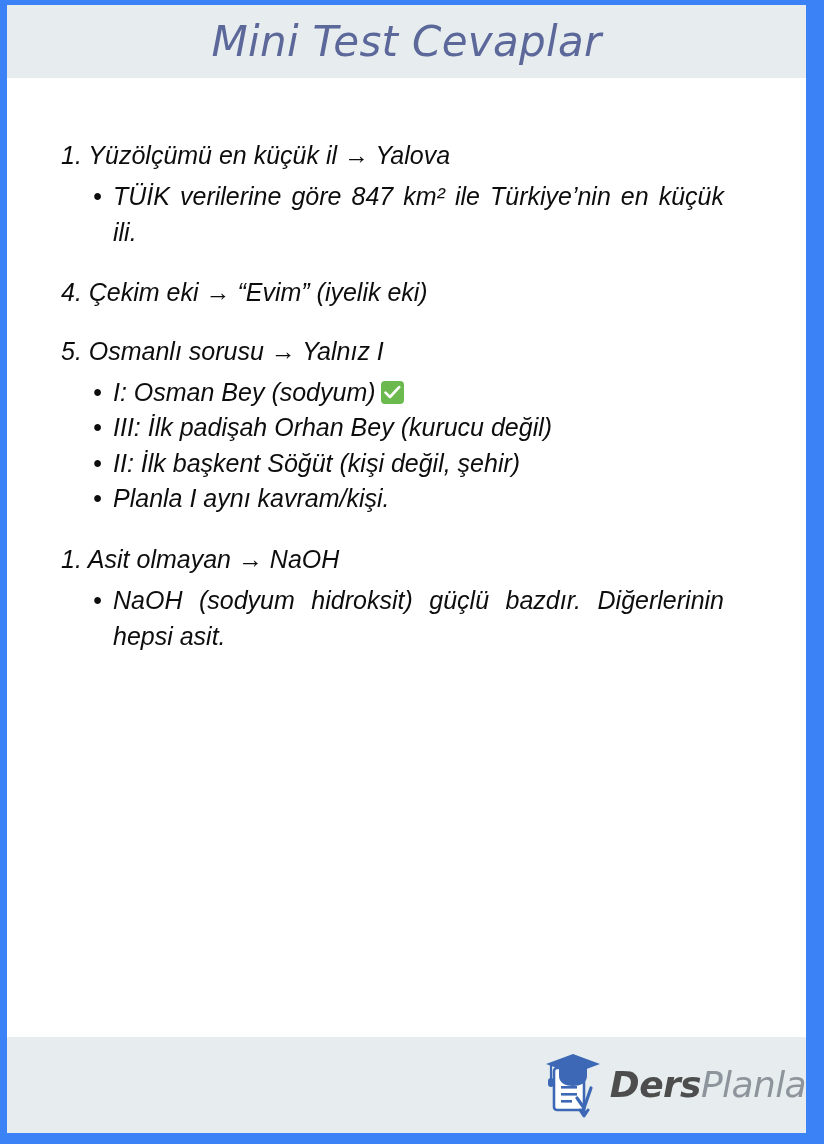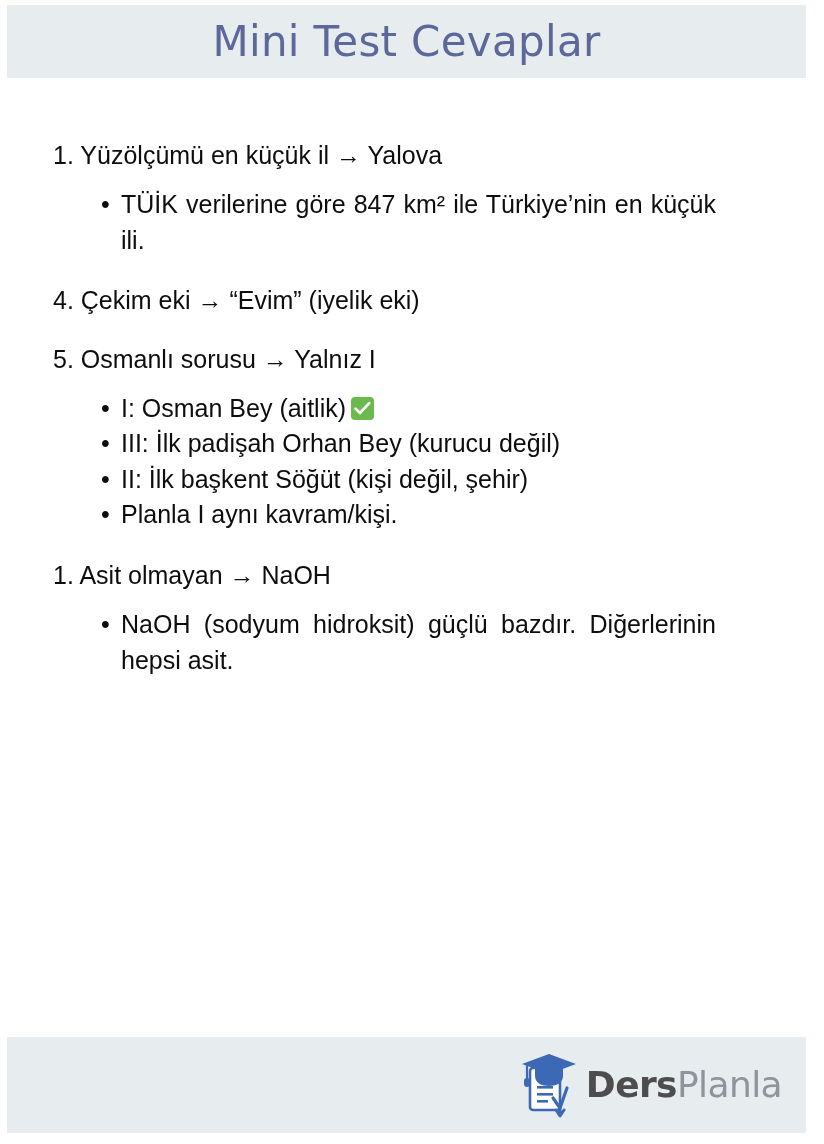--- a/index.html
+++ b/index.html
@@ -13,22 +13,23 @@
     background: #1b1b1b;
     font-family: "Liberation Sans", "DejaVu Sans", sans-serif;
     overflow: hidden;
   }
 
   
   .screen {
     position: relative;
     width: 824px;
     height: 1144px;
-    background: #ffffff;
-    box-sizing: border-box;
+    background: #3b82f6;
+    box-sizing: border-box;
+    font-style: italic;
   }
 
   
   .sheet {
     position: absolute;
     left: 7px;
     top: 5px;
     width: 799px;
     height: 1128px;
     background: #ffffff;
@@ -70,27 +71,27 @@
     margin-bottom: 27px;
   }
   .qblock:last-child {
     margin-bottom: 0;
   }
 
   .q-heading {
     font-size: 25px;
     line-height: 1.25;
     color: #0d0d0d;
-    margin: 0 0 2px 4px;
+    margin: 0 0 2px 12px;
     white-space: nowrap;
   }
 
   .bullets {
     list-style: none;
-    margin: 16px;
+    margin: 8px;
     padding: 0;
   }
   .bullets li {
     position: relative;
     font-size: 25px;
     line-height: 1.42;
     color: #0d0d0d;
     padding-left: 56px;
     margin: 0;
     text-align: justify;
@@ -128,21 +129,20 @@
   }
 
   
   .footer-band {
     height: 96px;
     min-height: 96px;
     background: #e7edee;
     display: flex;
     align-items: center;
     justify-content: flex-end;
-    padding-right: 24px;
     box-sizing: border-box;
   }
   .logo {
     display: flex;
     align-items: center;
     gap: 6px;
   }
   .logo-mark {
     width: 62px;
     height: 66px;
@@ -187,21 +187,21 @@
 
       <div class="qblock">
         <div class="q-heading">4. Çekim eki → “Evim” (iyelik eki)</div>
       </div>
 
 
       <div class="qblock">
         <div class="q-heading">5. Osmanlı sorusu → Yalnız I</div>
         <ul class="bullets">
           <li class="nowrap">
-            <span>I: Osman Bey (aitlik)</span><span class="check-badge"><svg width="17" height="15" viewBox="0 0 17 15" xmlns="http://www.w3.org/2000/svg">
+            <span>I: Osman Bey (sodyum)</span><span class="check-badge"><svg width="17" height="15" viewBox="0 0 17 15" xmlns="http://www.w3.org/2000/svg">
                   <path d="M1.5 7.6 L6.0 12.0 L15.2 2.2" fill="none" stroke="#ffffff" stroke-width="2.6" stroke-linecap="round" stroke-linejoin="round"></path>
                 </svg></span>
           </li>
           <li class="nowrap">
             <span>III: İlk padişah Orhan Bey (kurucu değil)</span>
           </li>
           <li class="nowrap">
             <span>II: İlk başkent Söğüt (kişi değil, şehir)</span>
           </li>
           <li class="nowrap">

